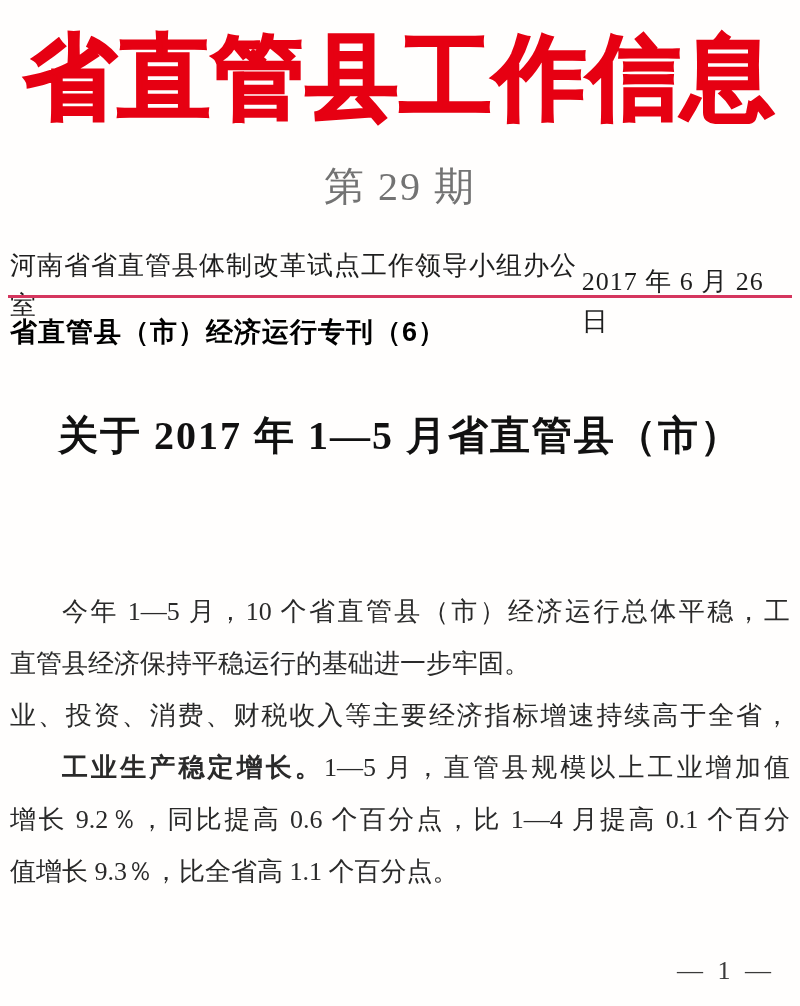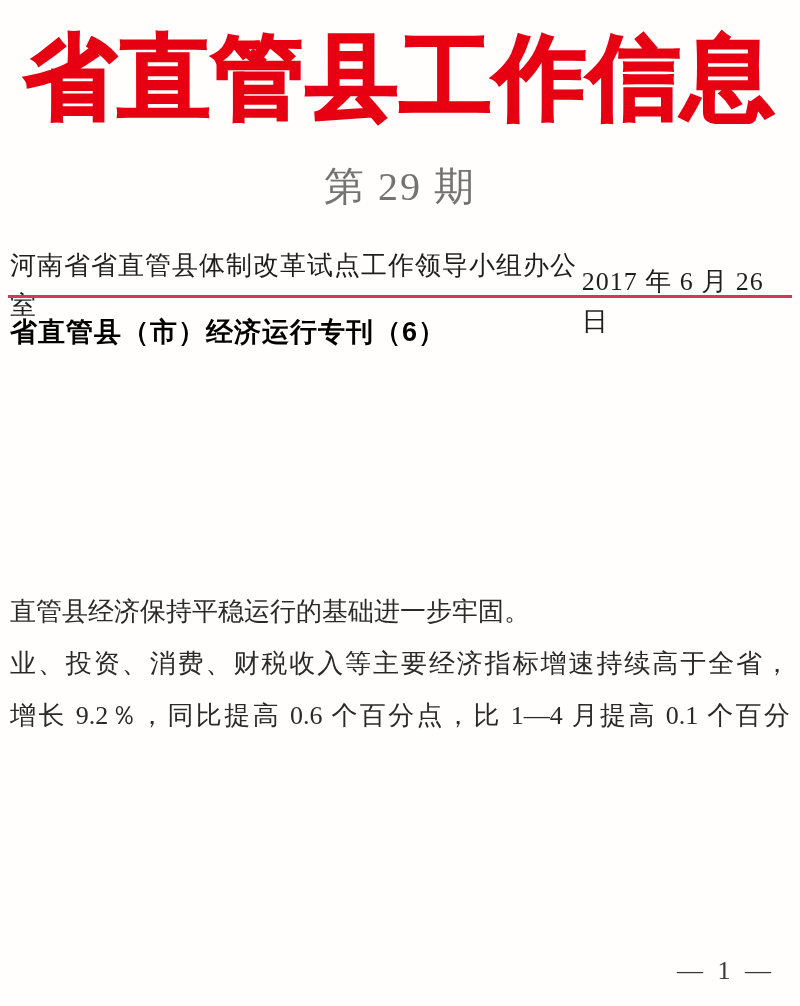--- a/index.html
+++ b/index.html
@@ -113,24 +113,30 @@
   <div class="org-row">
     <span class="org-name">河南省省直管县体制改革试点工作领导小组办公室</span>
     <span class="issue-date">2017 年 6 月 26 日</span>
   </div>
 
   <div class="red-rule"></div>
 
   <div class="subject-line">省直管县（市）经济运行专刊（6）</div>
 
   <div class="article-title">
+    <div class="t-line">关于 2017 年 1—5 月省直管县（市）</div>
   </div>
 
   <div class="body-block">
+    <div class="body-line indent">今年 1—5 月，10 个省直管县（市）经济运行总体平稳，工</div>
     <div class="body-line no-stretch">直管县经济保持平稳运行的基础进一步牢固。</div>
     <div class="body-line">业、投资、消费、财税收入等主要经济指标增速持续高于全省，</div>
 
+    <div class="body-line indent">
+      <span class="lead-bold">工业生产稳定增长。</span><span>1—5 月，直管县规模以上工业增加值</span>
+    </div>
     <div class="body-line">增长 9.2％，同比提高 0.6 个百分点，比 1—4 月提高 0.1 个百分</div>
+    <div class="body-line no-stretch">值增长 9.3％，比全省高 1.1 个百分点。</div>
   </div>
 
   <div class="page-footer">— 1 —</div>
 
 </div>
 
 </body></html>

